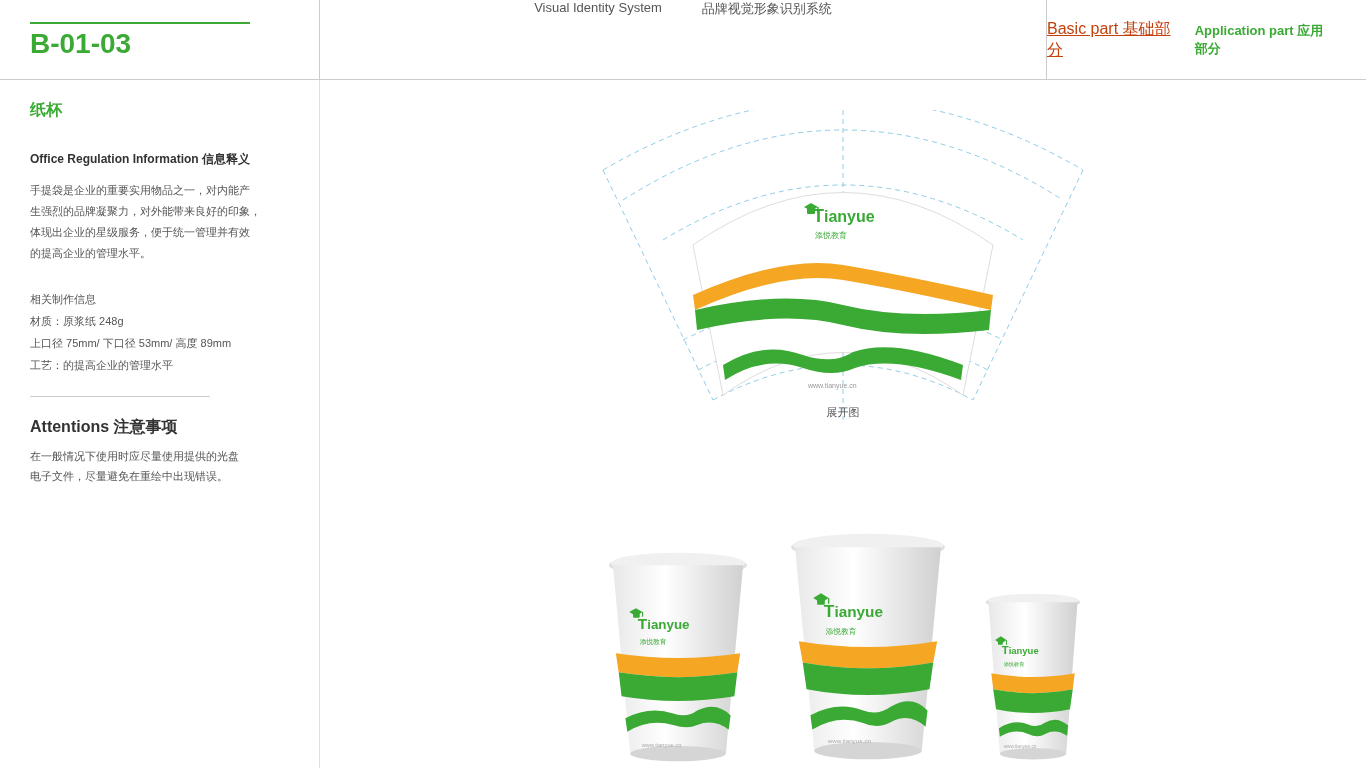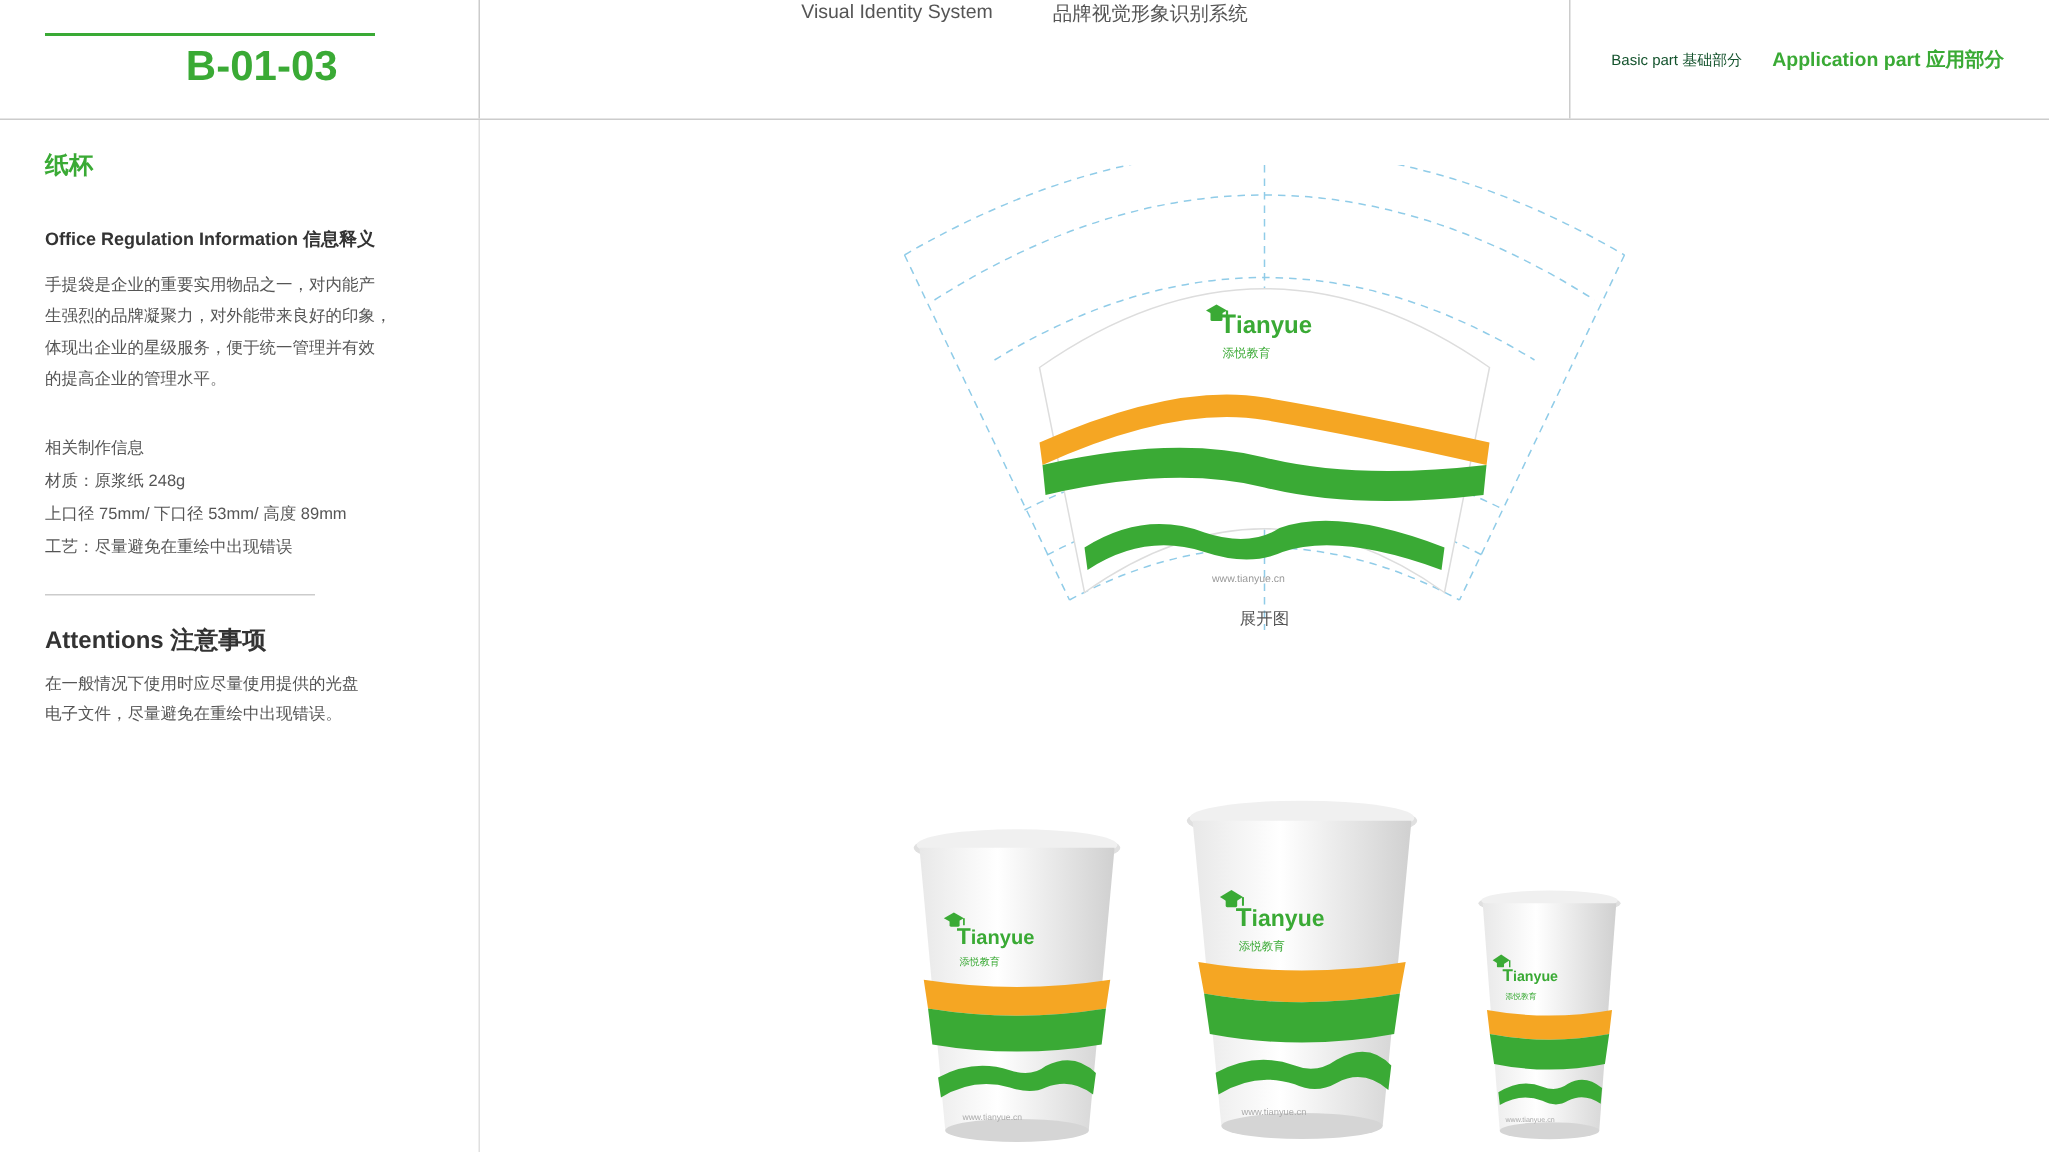--- a/index.html
+++ b/index.html
@@ -24,21 +24,20 @@
       align-items: center;
     }
     .header-left {
       width: 320px;
       padding-left: 30px;
       border-right: 1px solid #ccc;
       height: 100%;
       display: flex;
       flex-direction: column;
       justify-content: center;
-      text-align: center;
     }
     .header-left-top-line {
       width: 220px;
       height: 2px;
       background: #3aaa35;
       margin-bottom: 6px;
     }
     .page-code {
       font-size: 28px;
       font-weight: bold;
@@ -61,22 +60,23 @@
       width: 320px;
       display: flex;
       align-items: center;
       justify-content: flex-end;
       padding-right: 30px;
       gap: 20px;
       height: 100%;
       border-left: 1px solid #ccc;
     }
     .header-right-basic {
-      font-size: 10px;
-      color: #14532d;
+      font-size: 16px;
+      color: #c2410c;
+      text-decoration: underline;
     }
     .header-right-app {
       font-size: 13px;
       color: #3aaa35;
       font-weight: bold;
     }
 
     
     .main {
       position: absolute;
@@ -248,21 +248,21 @@
       <span>手提袋是企业的重要实用物品之一，对内能产</span><br>
       <span>生强烈的品牌凝聚力，对外能带来良好的印象，</span><br>
       <span>体现出企业的星级服务，便于统一管理并有效</span><br>
       <span>的提高企业的管理水平。</span>
     </div>
 
     <div class="production-info">
       <p>相关制作信息</p>
       <p>材质：原浆纸 248g</p>
       <p>上口径 75mm/ 下口径 53mm/ 高度 89mm</p>
-      <p>工艺：尽量避免在重绘中出现错误</p>
+      <p>工艺：的提高企业的管理水平</p>
     </div>
 
     <div class="left-divider"></div>
 
     <div class="attention-heading">Attentions 注意事项</div>
     <div class="attention-text">
       <span>在一般情况下使用时应尽量使用提供的光盘</span><br>
       <span>电子文件，尽量避免在重绘中出现错误。</span>
     </div>
   </div>

